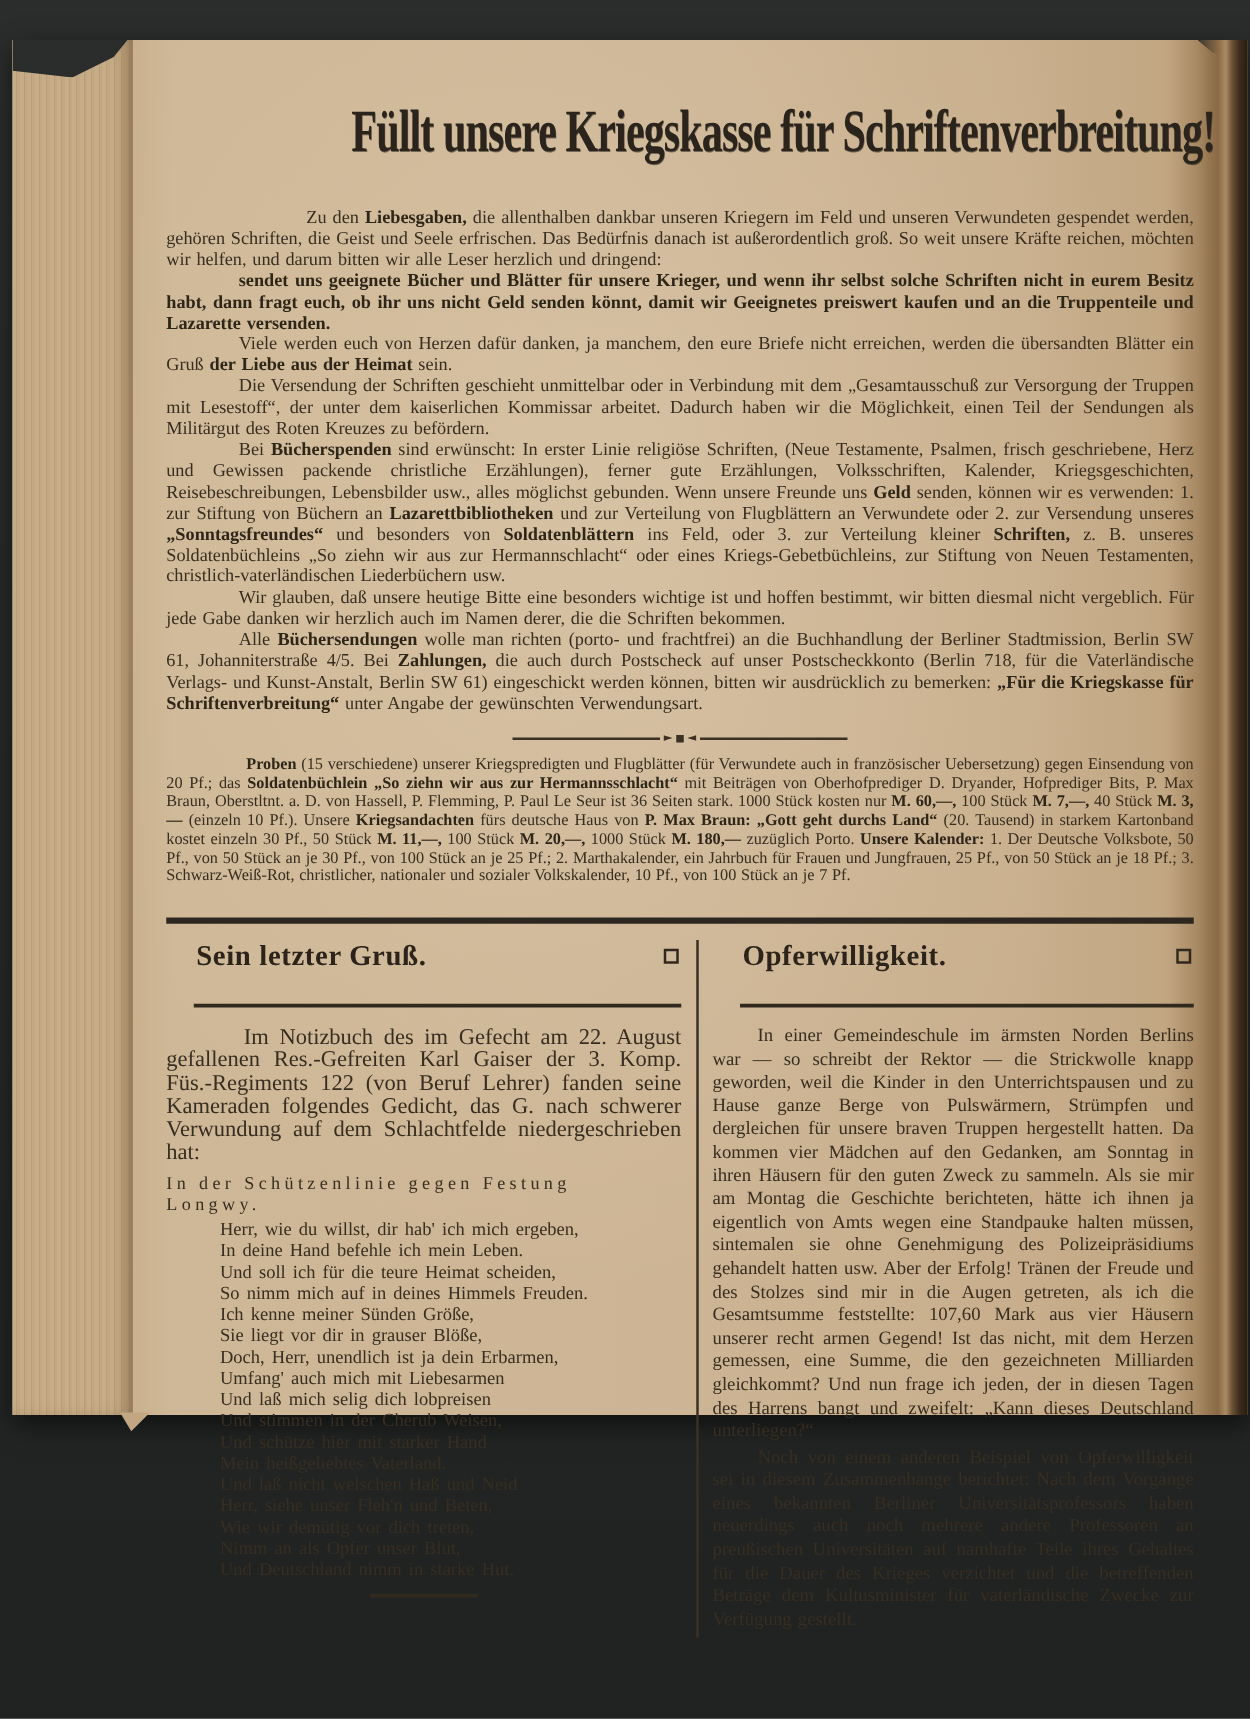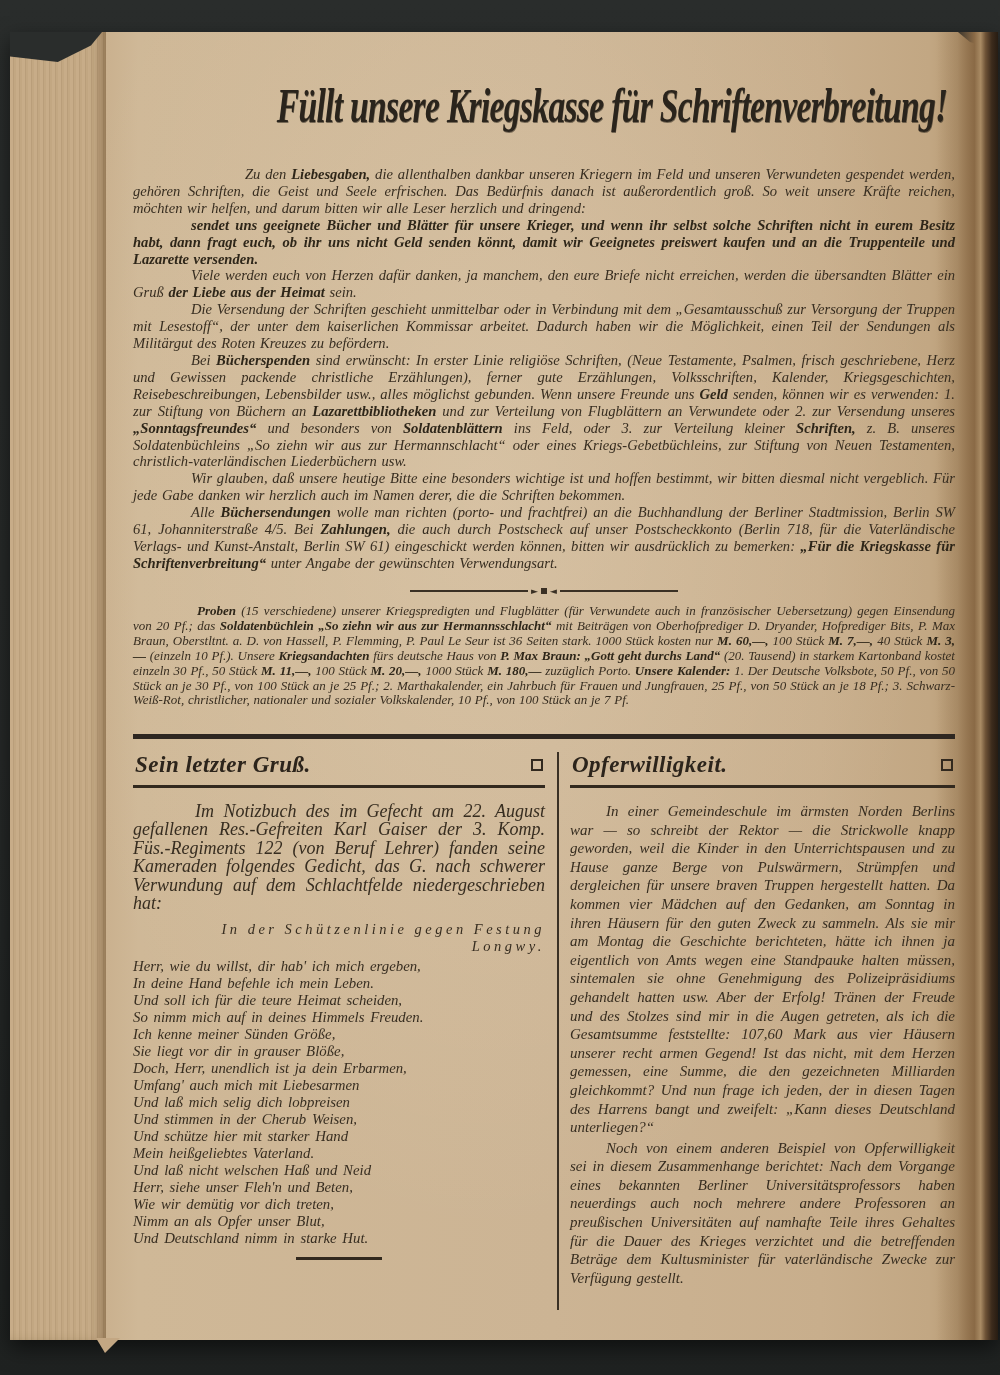--- a/index.html
+++ b/index.html
@@ -3,26 +3,25 @@
 <meta charset="utf-8">
 <style>
   html,body{margin:0;padding:0;}
   body{
     width:1000px;height:1375px;
     background:linear-gradient(180deg,#2a2d2c 0%,#262928 55%,#1f2221 100%);
     position:relative;overflow:hidden;
     font-family:"Liberation Serif","DejaVu Serif",serif;
   }
   .page{
-    position:absolute;left:10px;top:32px;width:988px;height:1308px;
+    position:absolute;left:10px;top:32px;width:988px;height:1100px;
     background:
       radial-gradient(ellipse at 48% 35%, rgba(255,244,220,0.20), rgba(255,244,220,0) 62%),
       linear-gradient(90deg,#bca17d 0%,#c7ad8a 8%,#cfb897 13%,#ccb494 55%,#c8ae8c 82%,#c2a783 93%,#a9895f 100%);
     box-shadow:0 8px 20px rgba(0,0,0,0.55);
-    font-style:italic;
   }
   .fore-edge{
     position:absolute;left:0;top:0;bottom:0;width:96px;
     background:repeating-linear-gradient(90deg,#c7ac88 0 3px,#b99e7a 3px 4px,#c2a782 4px 6px);
     box-shadow:inset -10px 0 12px -5px rgba(92,63,32,0.50);
   }
   .corner-dark-tl{
     position:absolute;left:0;top:0;width:92px;height:30px;background:#2a2d2c;
     clip-path:polygon(0 0,100% 0,88% 45%,52% 100%,0 82%);
   }
@@ -67,30 +66,30 @@
     font-size:13px;line-height:14.9px;text-align:justify;word-spacing:0.5px;text-indent:64px;
   }
   .thick-rule{position:absolute;top:702px;left:0;width:100%;height:5px;background:#2e2721;}
   .columns{
     position:absolute;top:716px;left:0;width:100%;
     display:grid;grid-template-columns:412px 25px 385px;
   }
   .col-divider{width:2px;height:558px;background:#3a3024;margin:4px auto 0 auto;}
   .col-header{
     display:flex;justify-content:space-between;align-items:center;
-    border-bottom:3px solid #32291e;padding:4px 2px 7px 2px;
+    border-bottom:3px solid #32291e;padding:4px 2px 25px 2px;margin-left:22px;
   }
   .col-header h2{margin:0;font-size:23px;font-weight:bold;color:#2c241b;letter-spacing:0.5px;}
   .marker{width:8px;height:8px;border:2px solid #32291e;background:transparent;}
   .col-intro{
     margin:14px 0 0 0;font-size:18px;line-height:18.4px;text-align:justify;
     text-indent:62px;word-spacing:2px;
   }
-  .poem-title{margin-top:9px;text-align:right;font-size:14.5px;line-height:17px;letter-spacing:3.5px;}
-  .poem{margin-top:3px;font-size:14.8px;line-height:17px;word-spacing:2px;}
+  .poem-title{margin-top:9px;text-align:left;font-size:14.5px;line-height:17px;letter-spacing:3.5px;}
+  .poem{margin-top:3px;font-size:14.8px;line-height:17px;word-spacing:2px;margin-left:43px;}
   .poem-line{white-space:nowrap;}
   .end-rule{width:86px;height:3px;background:#32291e;margin:10px auto 0 auto;}
   .col-para{
     margin:14px 0 0 0;font-size:15px;line-height:18.6px;text-align:justify;
     text-indent:36px;word-spacing:1.2px;
   }
   .col-para + .col-para{margin-top:2px;}
 </style>
 </head>
 <body>

